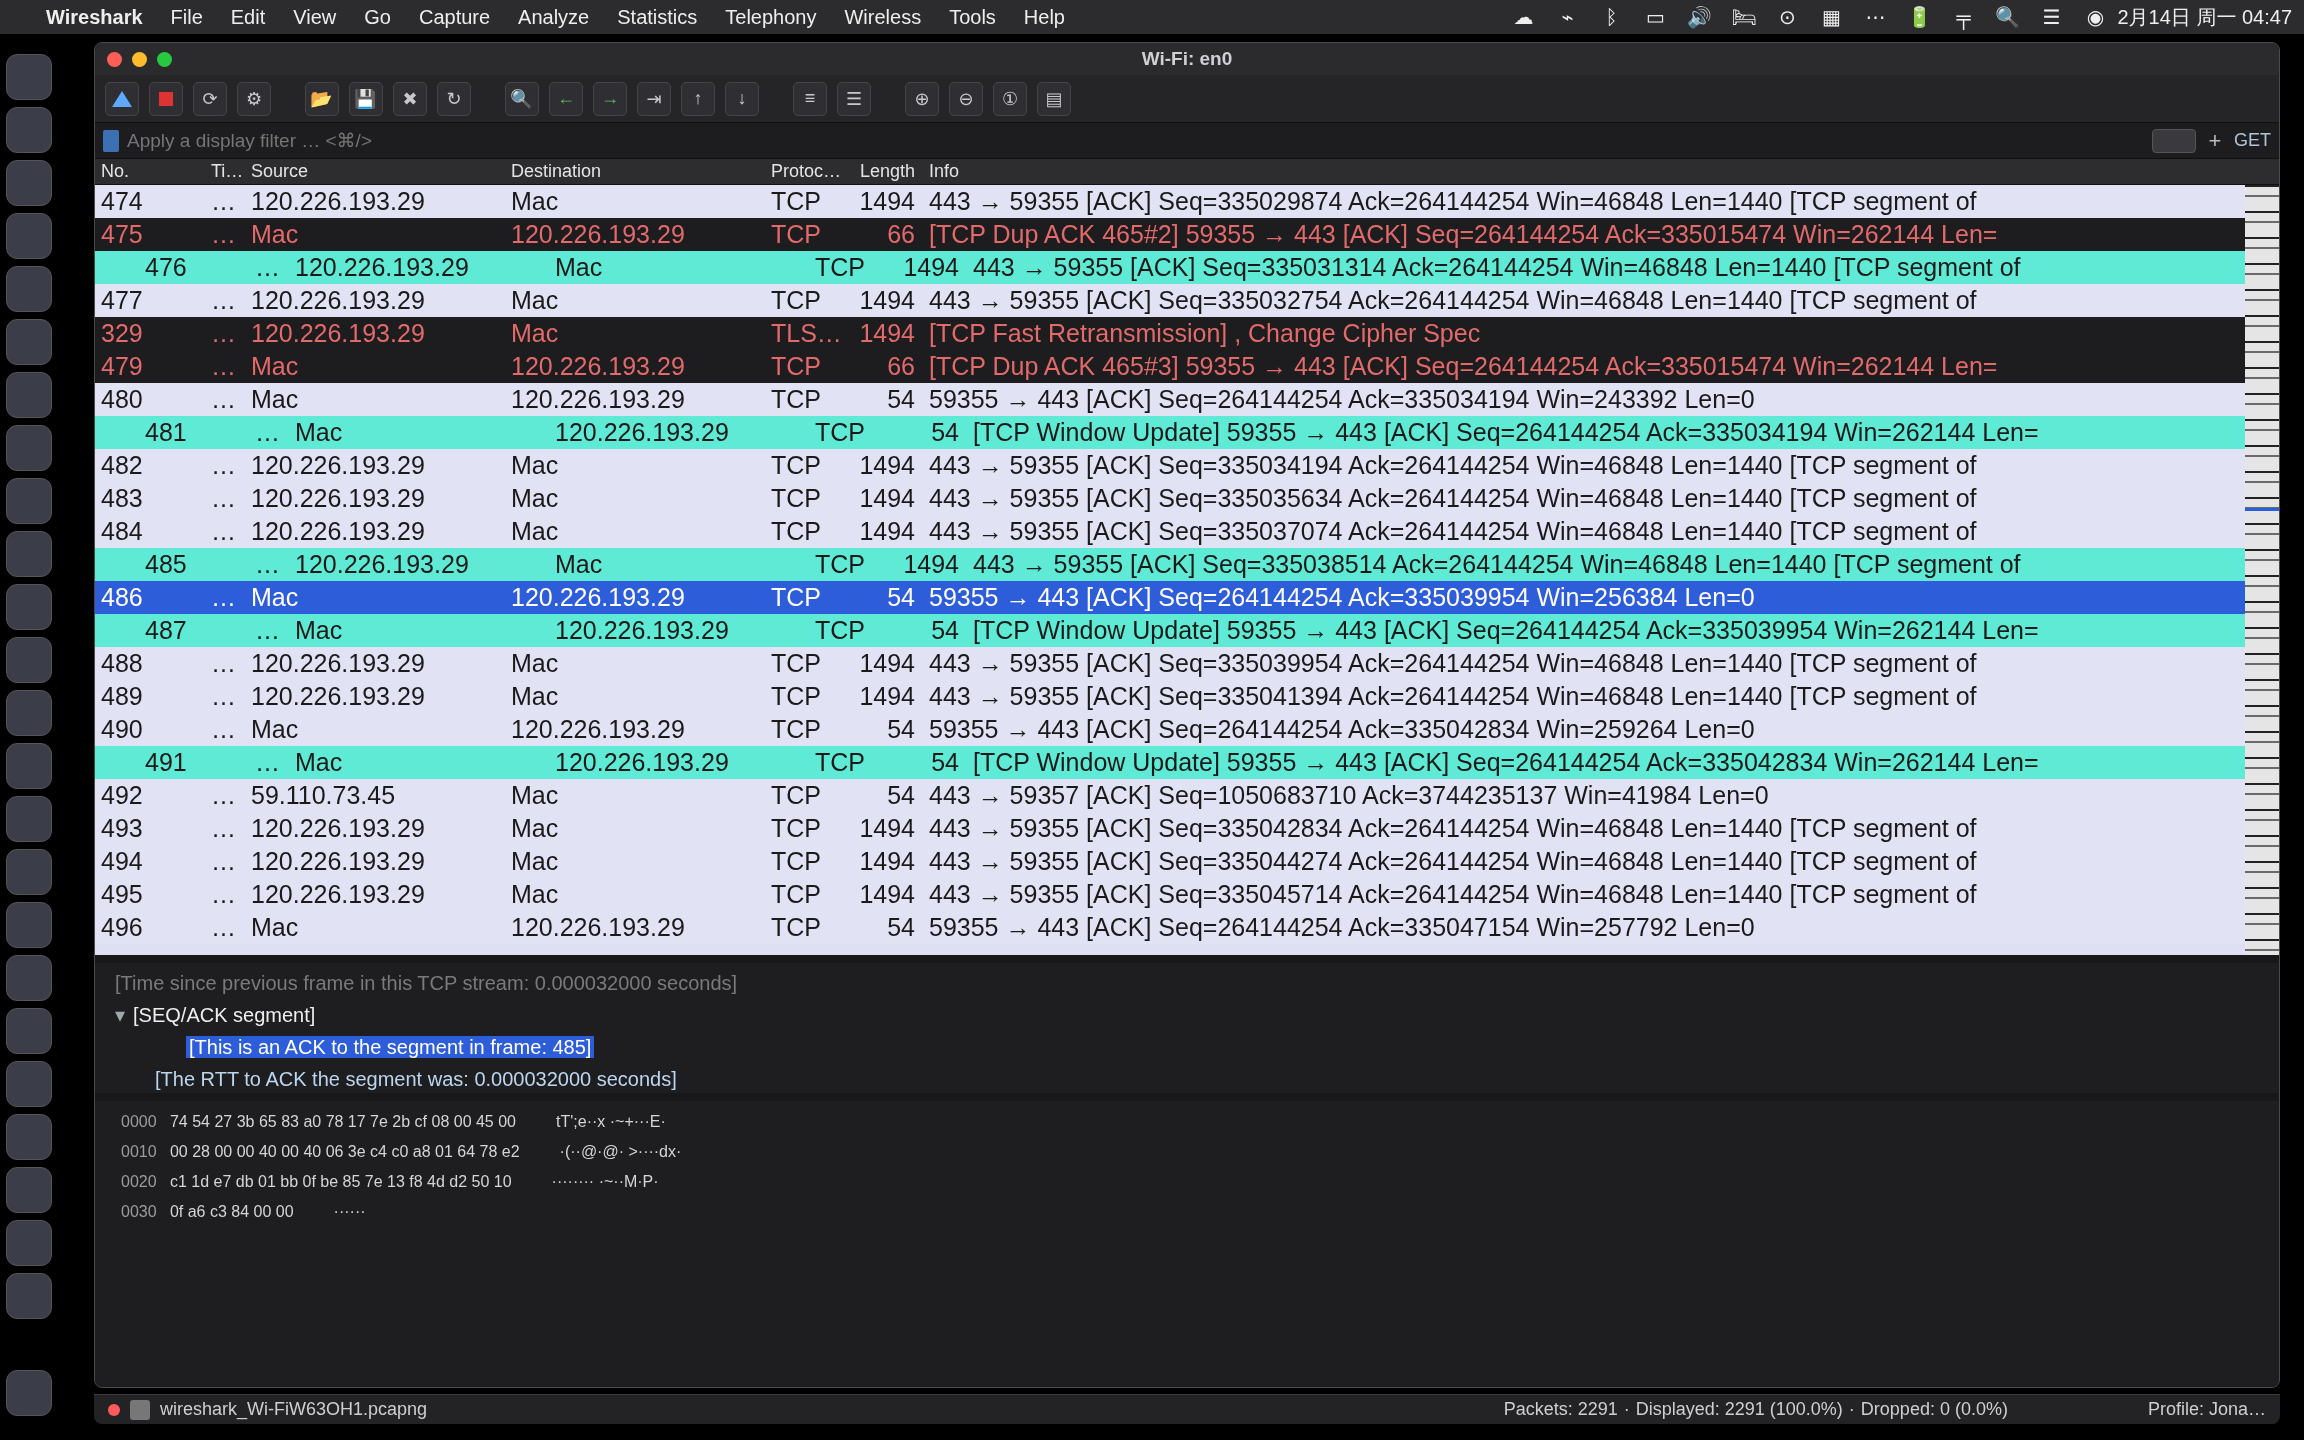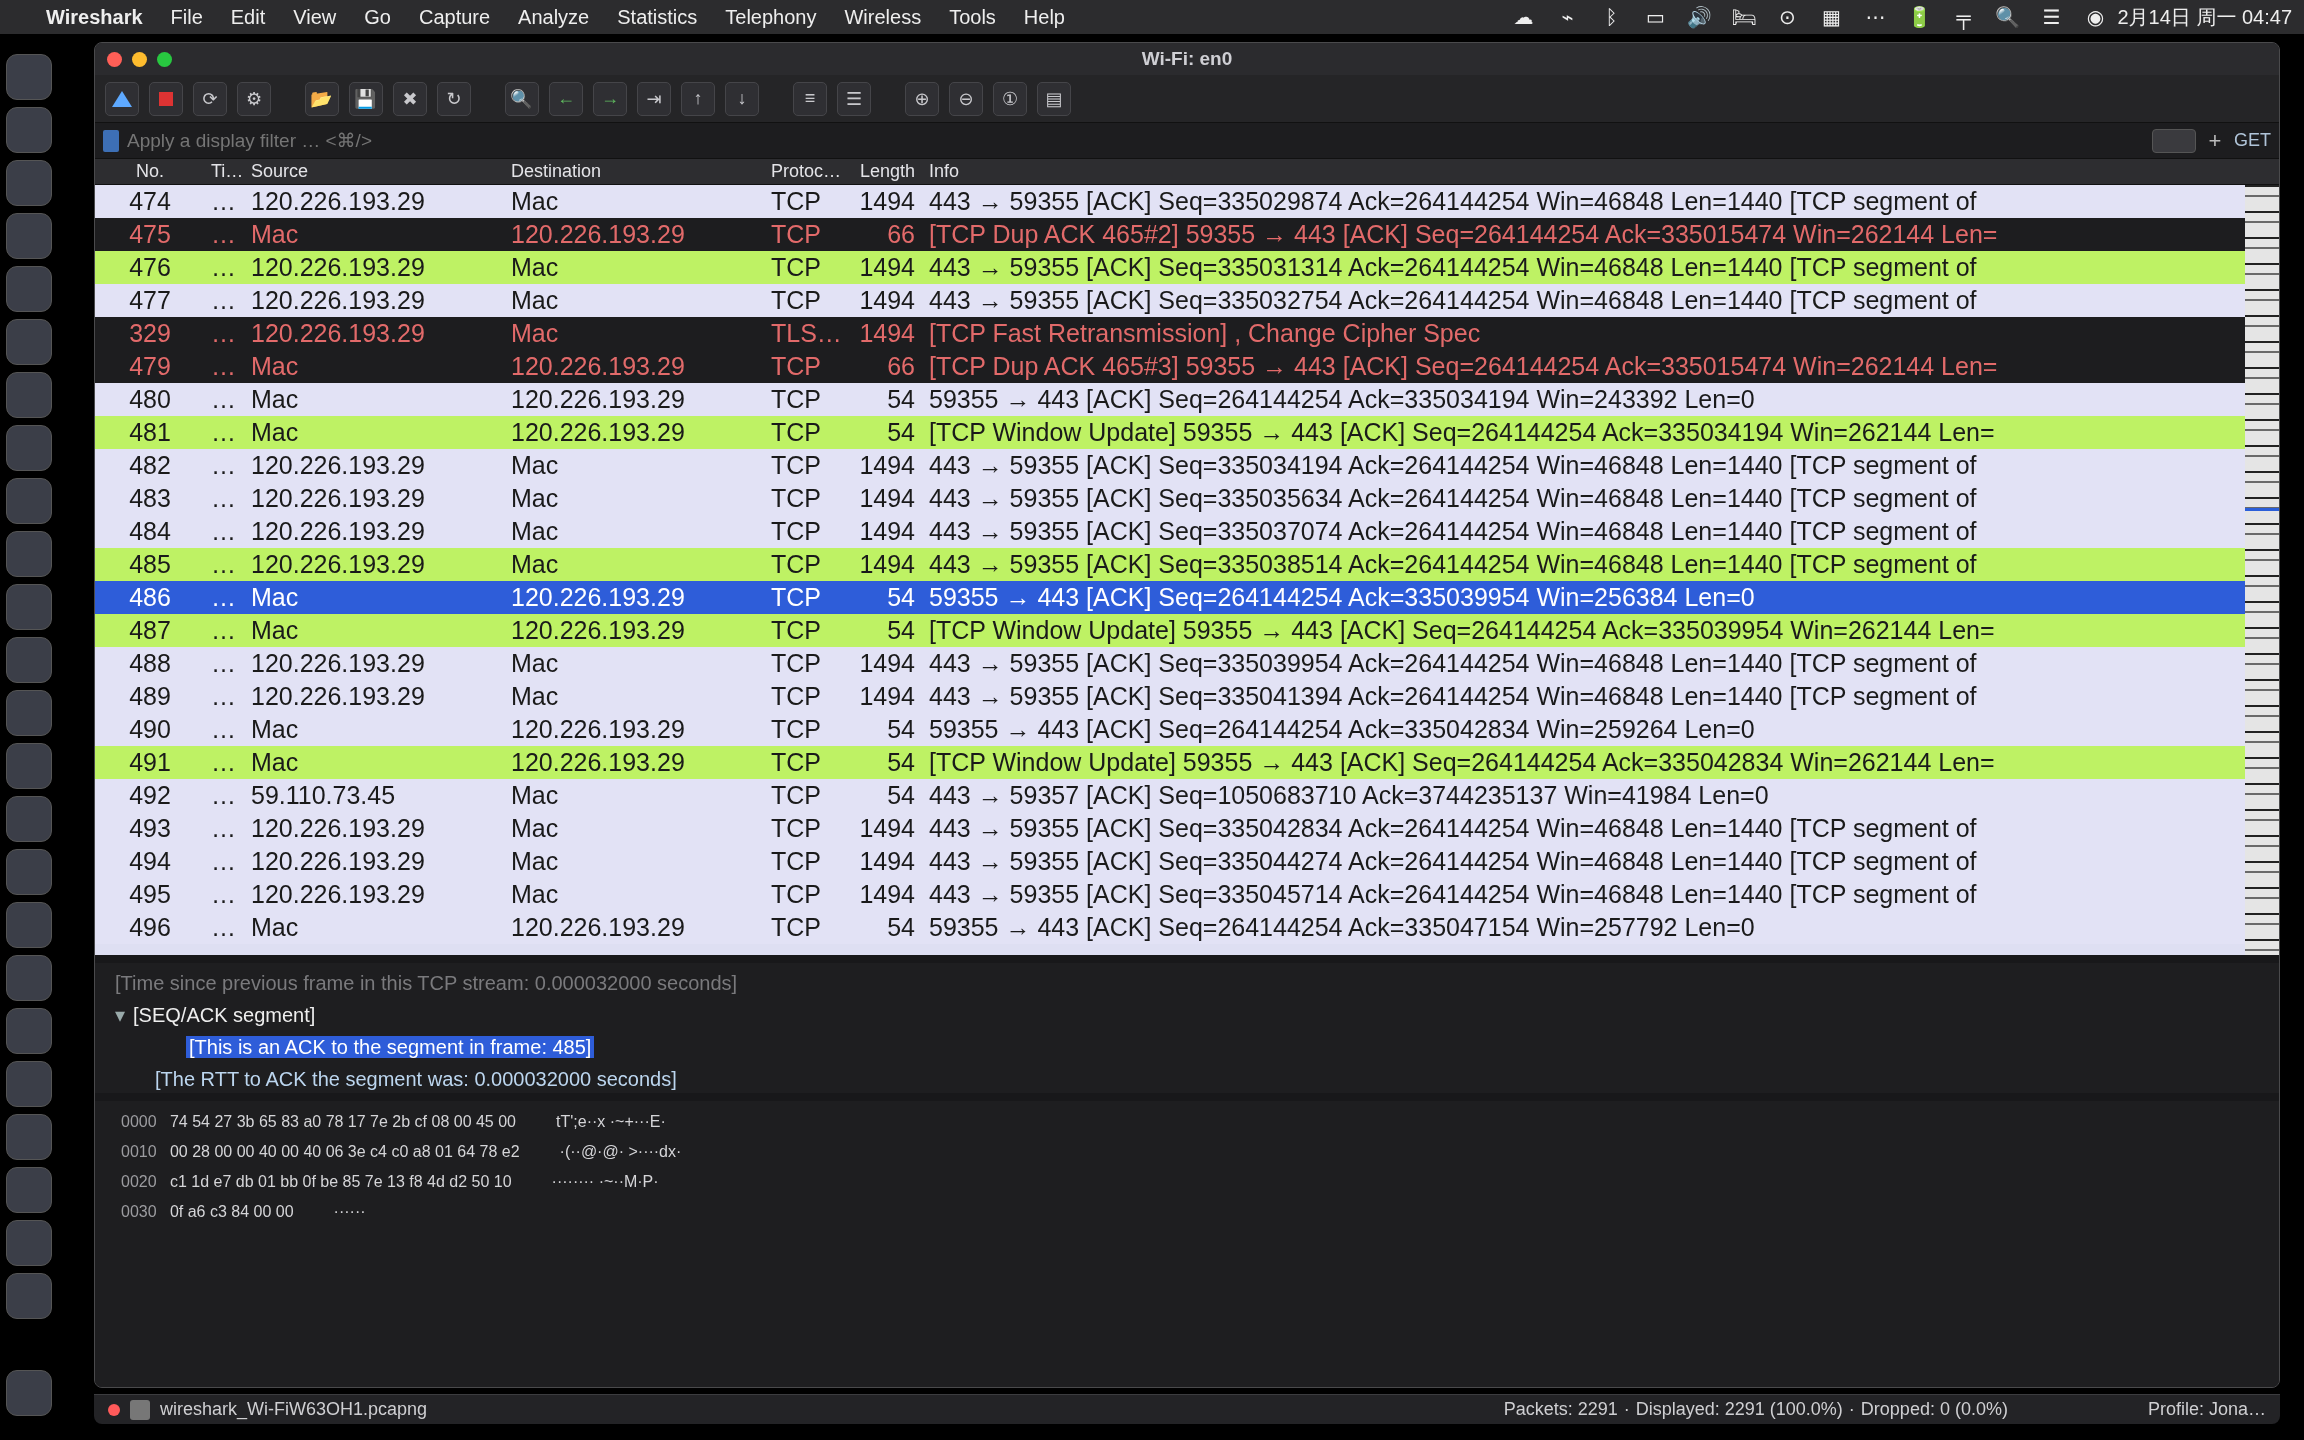--- a/index.html
+++ b/index.html
@@ -47,28 +47,28 @@
 
 
 .ptwrap { flex:0 0 auto; position:relative; }
 .ptheader { height:26px; background:#2d2d30; display:flex; align-items:center; color:#e4e4e8; font-size:18px; border-bottom:1px solid #111; }
 .ptbody { height:770px; overflow:hidden; position:relative; background:#dedff2; font-family:"SF Mono",Menlo,Monaco,monospace; font-size:25px; line-height:33px; font-weight:500;}
 .minimap { position:absolute; right:0; top:0; width:34px; height:100%; background:#e5e5e5;
   background-image:repeating-linear-gradient(to bottom,#222 0 2px,transparent 2px 10px,#6a6a6a 10px 12px,transparent 12px 26px);
 }
 .minimap .sel{ position:absolute; left:0; right:0; height:3px; background:#2b5fd9; top:42%; }
 .col { padding:0 6px; overflow:hidden; white-space:nowrap; }
-.c-no{width:110px;text-align:center;} .c-ti{width:40px;} .c-src{width:260px;} .c-dst{width:260px;} .c-pr{width:80px;} .c-len{width:76px;text-align:right;} .c-info{flex:1;padding-left:8px;}
+.c-no{width:110px;text-align:left;} .c-ti{width:40px;} .c-src{width:260px;} .c-dst{width:260px;} .c-pr{width:80px;} .c-len{width:76px;text-align:right;} .c-info{flex:1;padding-left:8px;}
 .row { display:flex; align-items:center; height:33px; color:#1a1a1a; }
 .row.sel { background:#2e5dd9; color:#fff; }
 .row.sel .col{color:#fff;}
 .row.darkred { background:#1d1d1f; color:#e26a6a; }
 .row.darkred .col{color:#e26a6a;}
 .row.light { background:#e2e2f5; }
-.row.blu { background:#bef264; }
+.row.blu { background:#5eead4;padding-left:44px; }
 
 
 .hsplit{height:8px;background:#18181a;}
 
 .details { flex:0 0 130px; background:#1e1e20; color:#bcd6ef; font-family:"SF Mono",Menlo,Monaco,monospace; font-size:20px; padding:4px 20px; line-height:32px; overflow:hidden;}
 .details .tw{color:#eee;}
 .details .hl{ background:#2e5dd9; color:#fff; padding:0 3px;margin-left:31px; }
 .details .partial{color:#7a7a7d;}
 .details .caret::before{content:"▾"; color:#9aa; margin-right:8px;}
 

